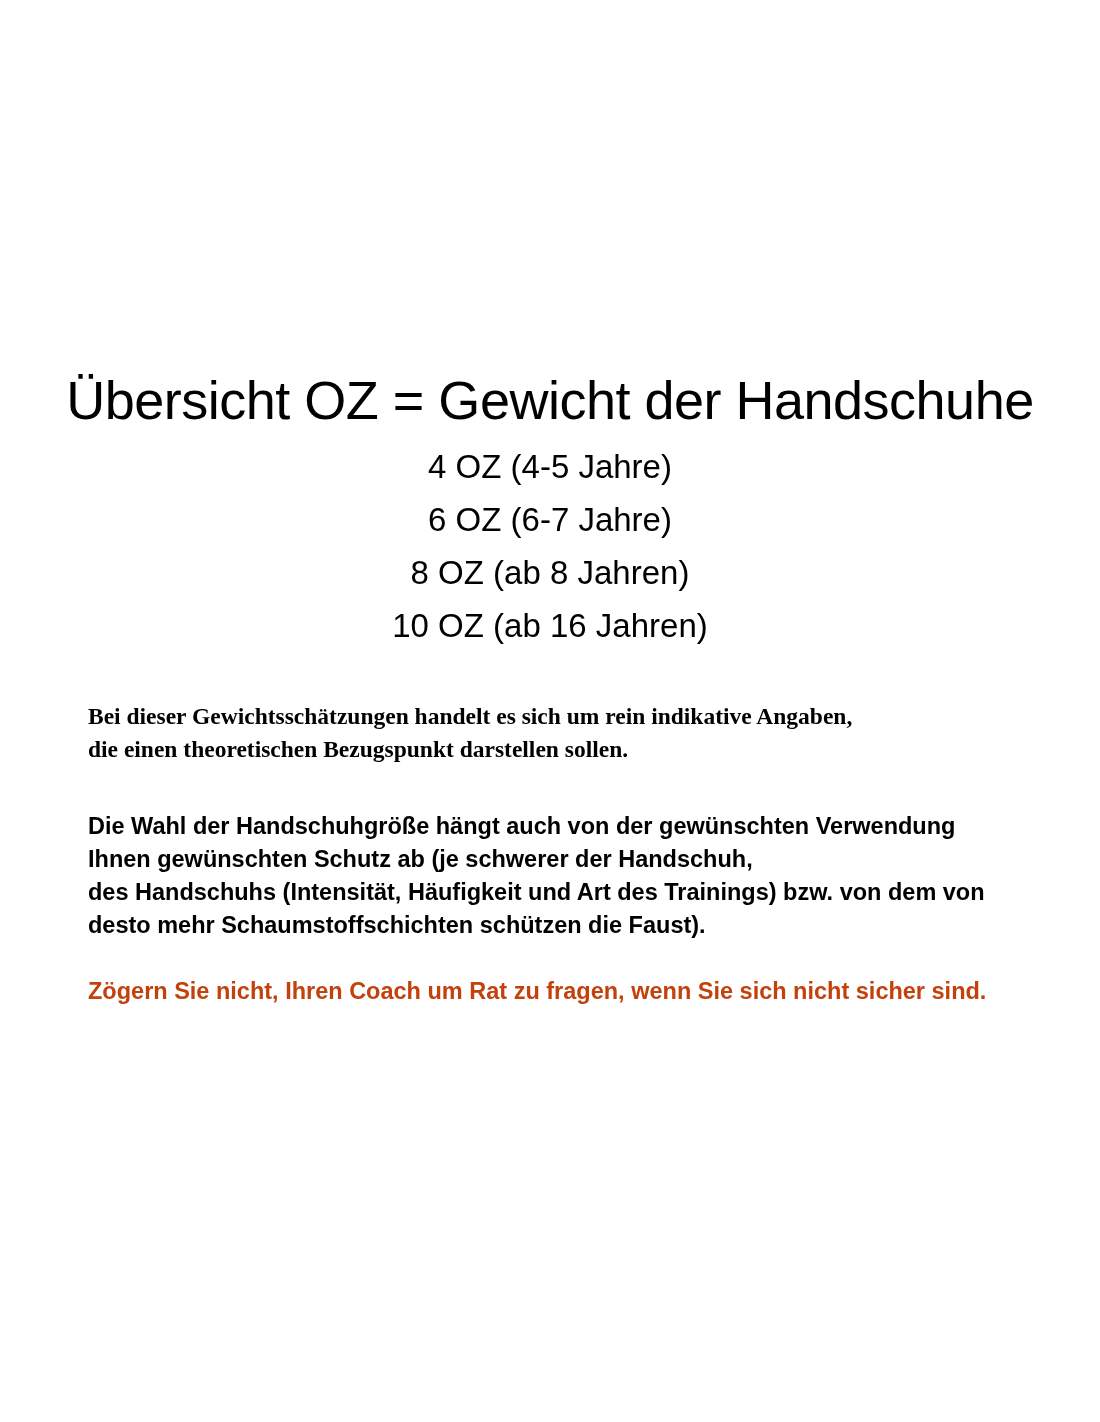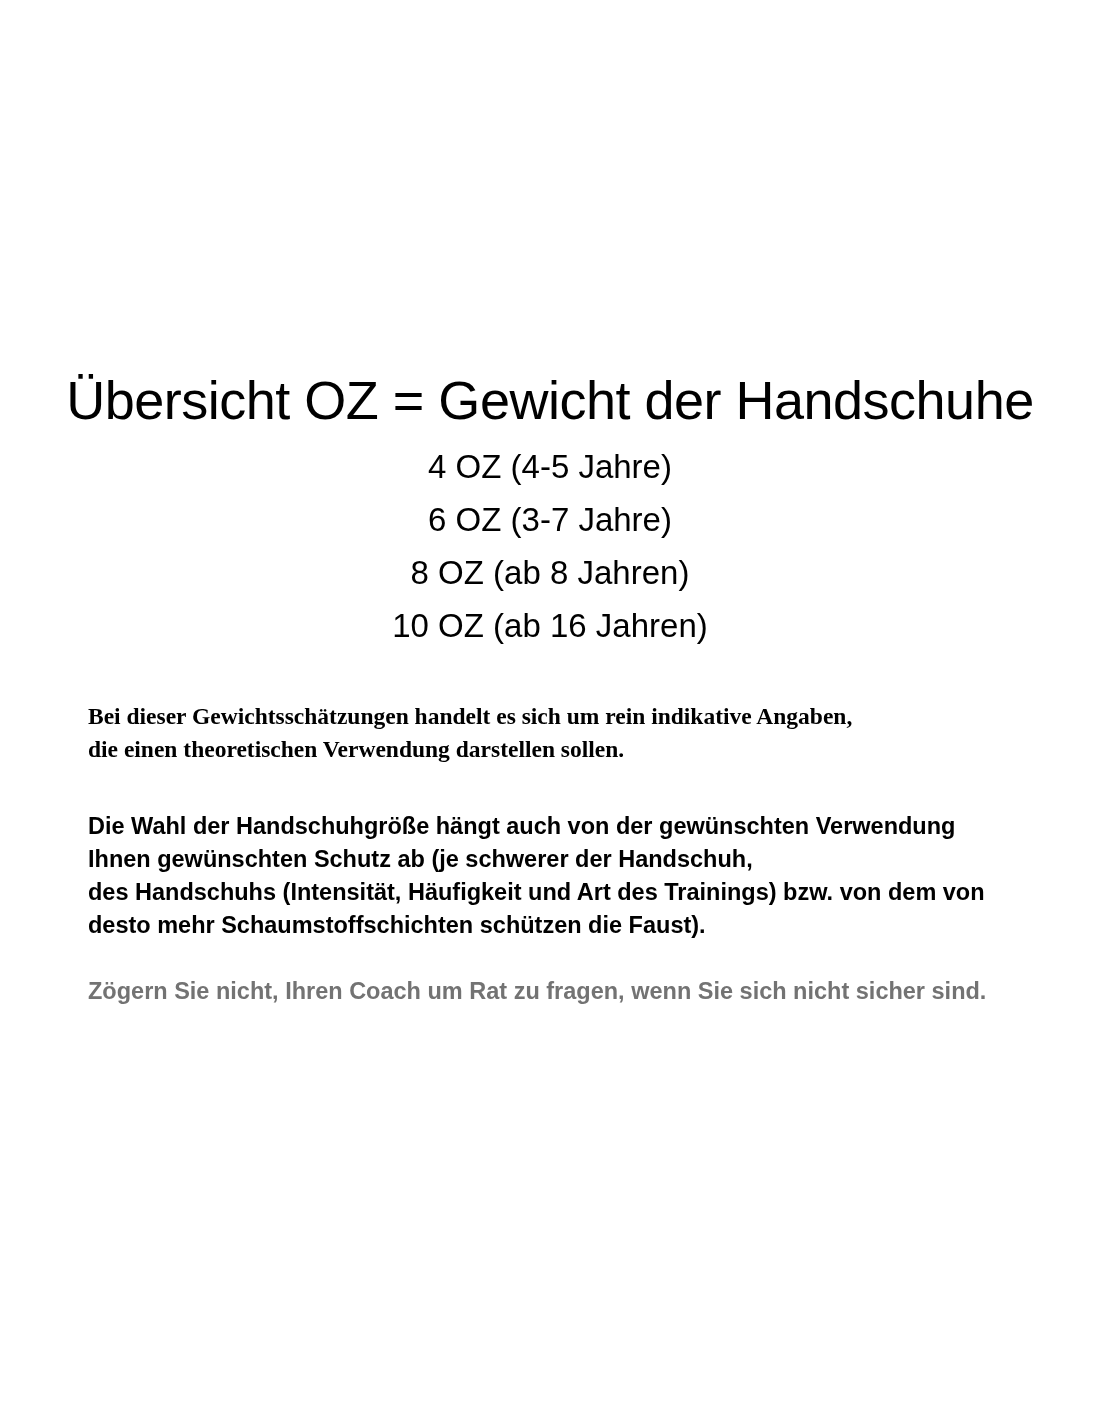--- a/index.html
+++ b/index.html
@@ -55,40 +55,40 @@
   .block-1 { top: 700px; font-family: Liberation Serif, serif; }
   .block-2 { top: 810px; }
   .block-3 { top: 975px; }
   .body-line {
     font-size: 23.5px;
     line-height: 33px;
     font-weight: bold;
     white-space: nowrap;
   }
   .warning .body-line {
-    color: #737373;
+    color: #c2410c;
   }
 </style>
 </head>
 <body>
 
 <div class="page">
 
   <h1 class="title">Übersicht OZ = Gewicht der Handschuhe</h1>
 
   <div class="oz-list">
     <div class="oz-line">4 OZ (4-5 Jahre)</div>
-    <div class="oz-line">6 OZ (3-7 Jahre)</div>
+    <div class="oz-line">6 OZ (6-7 Jahre)</div>
     <div class="oz-line">8 OZ (ab 8 Jahren)</div>
     <div class="oz-line">10 OZ (ab 16 Jahren)</div>
   </div>
 
   <div class="body-block block-1">
     <div class="body-line">Bei dieser Gewichtsschätzungen handelt es sich um rein indikative Angaben,</div>
-    <div class="body-line">die einen theoretischen Verwendung darstellen sollen.</div>
+    <div class="body-line">die einen theoretischen Bezugspunkt darstellen sollen.</div>
   </div>
 
   <div class="body-block block-2">
     <div class="body-line">Die Wahl der Handschuhgröße hängt auch von der gewünschten Verwendung</div>
     <div class="body-line">Ihnen gewünschten Schutz ab (je schwerer der Handschuh,</div>
     <div class="body-line">des Handschuhs (Intensität, Häufigkeit und Art des Trainings) bzw. von dem von</div>
     <div class="body-line">desto mehr Schaumstoffschichten schützen die Faust).</div>
   </div>
 
   <div class="body-block block-3 warning">

